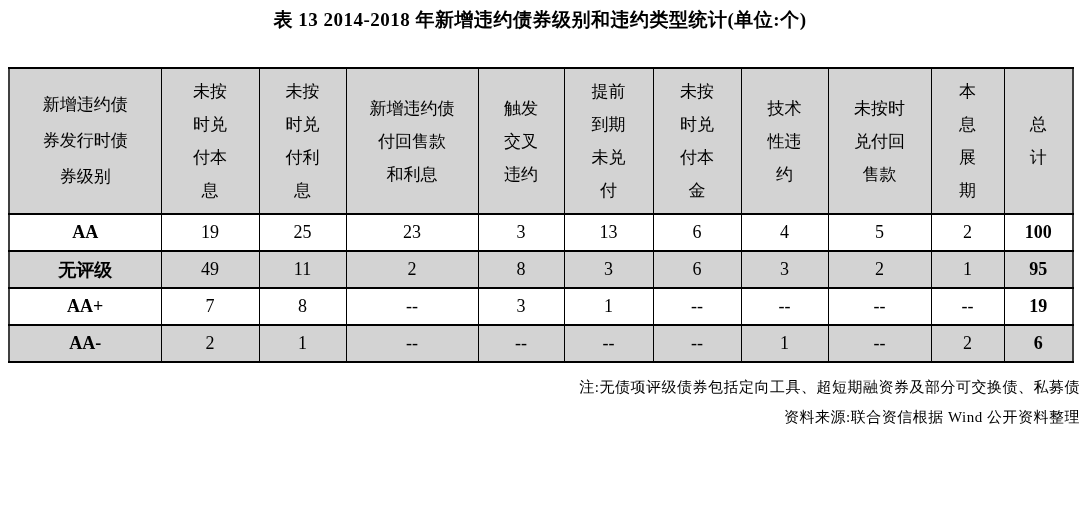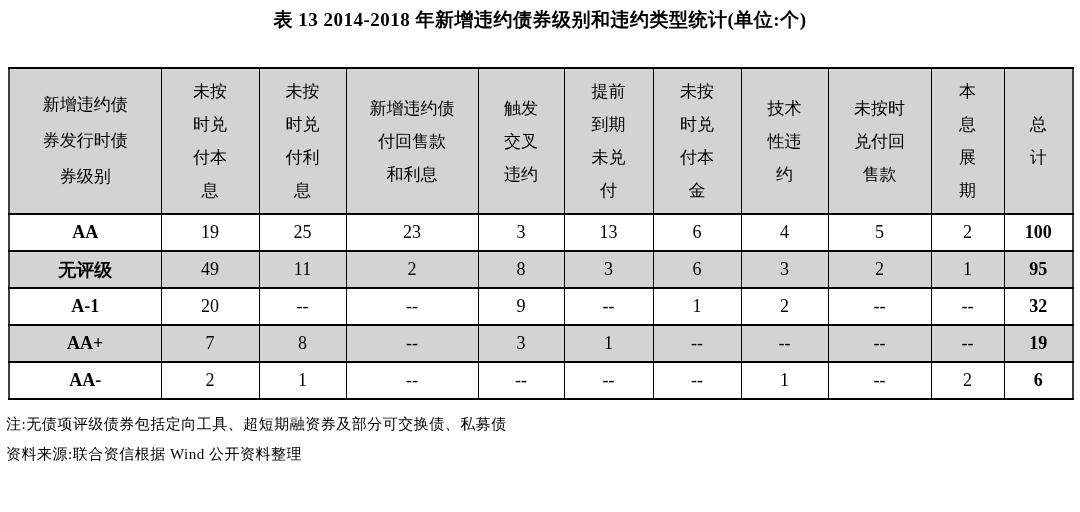--- a/index.html
+++ b/index.html
@@ -59,20 +59,21 @@
   td.totalcol { font-weight: bold; }
   tbody tr.total-row td { font-weight: bold; }
   tbody tr:nth-child(even) td { background: #d3d3d3; }
   .notes {
     margin: 9px 0 0 6px;
     font-size: 15px;
   }
   .note-line {
     line-height: 30px;
     letter-spacing: 0.5px;
+    text-align: right;
   }
 </style>
 </head>
 <body>
 
 <div class="page">
   <div class="title">表 13  2014-2018 年新增违约债券级别和违约类型统计(单位:个)</div>
 
   <table class="stats">
     <colgroup>
@@ -150,33 +151,20 @@
           <td>2</td>
           <td>8</td>
           <td>3</td>
           <td>6</td>
           <td>3</td>
           <td>2</td>
           <td>1</td>
           <td class="totalcol">95</td>
         </tr>
         <tr>
-          <td class="rowlabel">A-1</td>
-          <td>20</td>
-          <td>--</td>
-          <td>--</td>
-          <td>9</td>
-          <td>--</td>
-          <td>1</td>
-          <td>2</td>
-          <td>--</td>
-          <td>--</td>
-          <td class="totalcol">32</td>
-        </tr>
-        <tr>
           <td class="rowlabel">AA+</td>
           <td>7</td>
           <td>8</td>
           <td>--</td>
           <td>3</td>
           <td>1</td>
           <td>--</td>
           <td>--</td>
           <td>--</td>
           <td>--</td>

